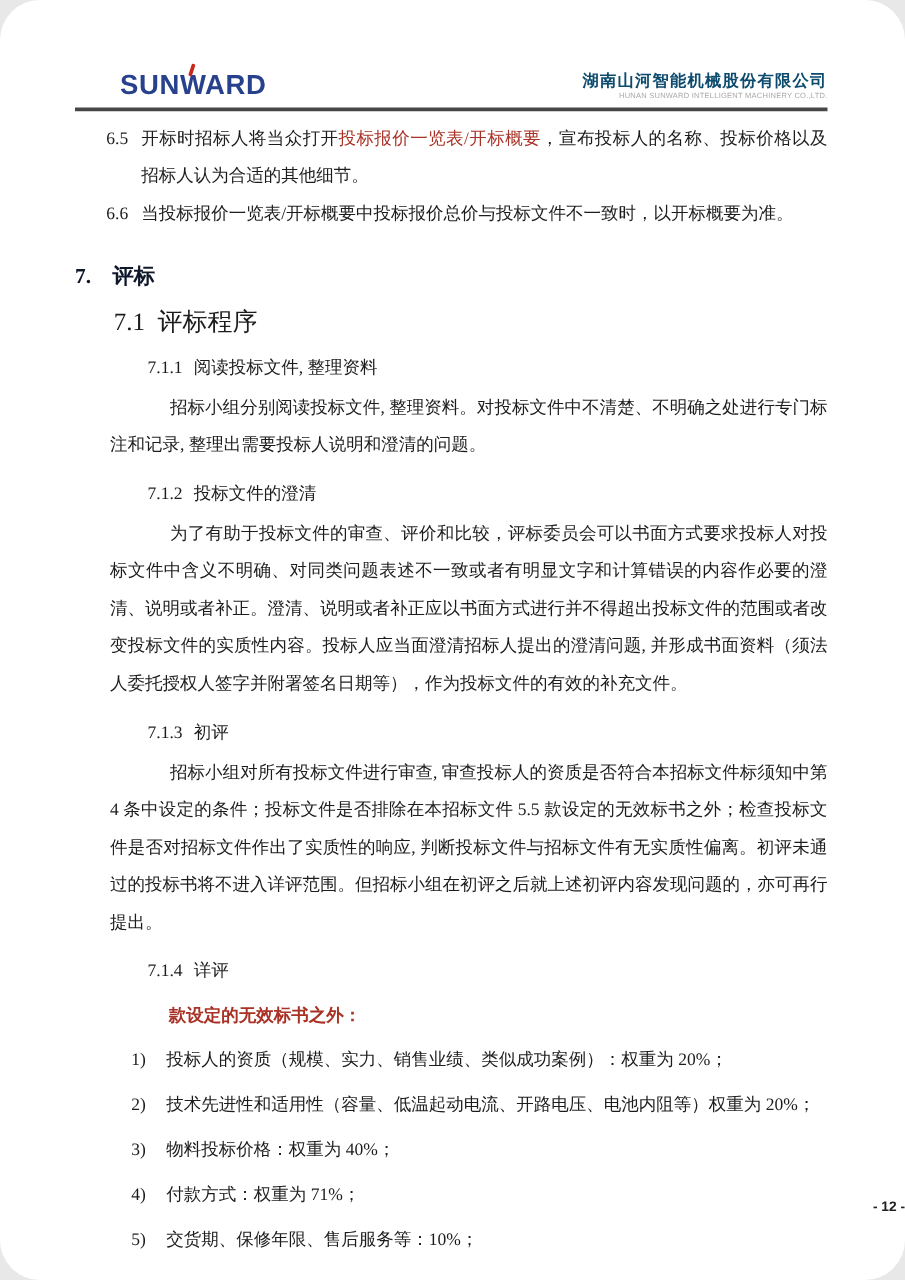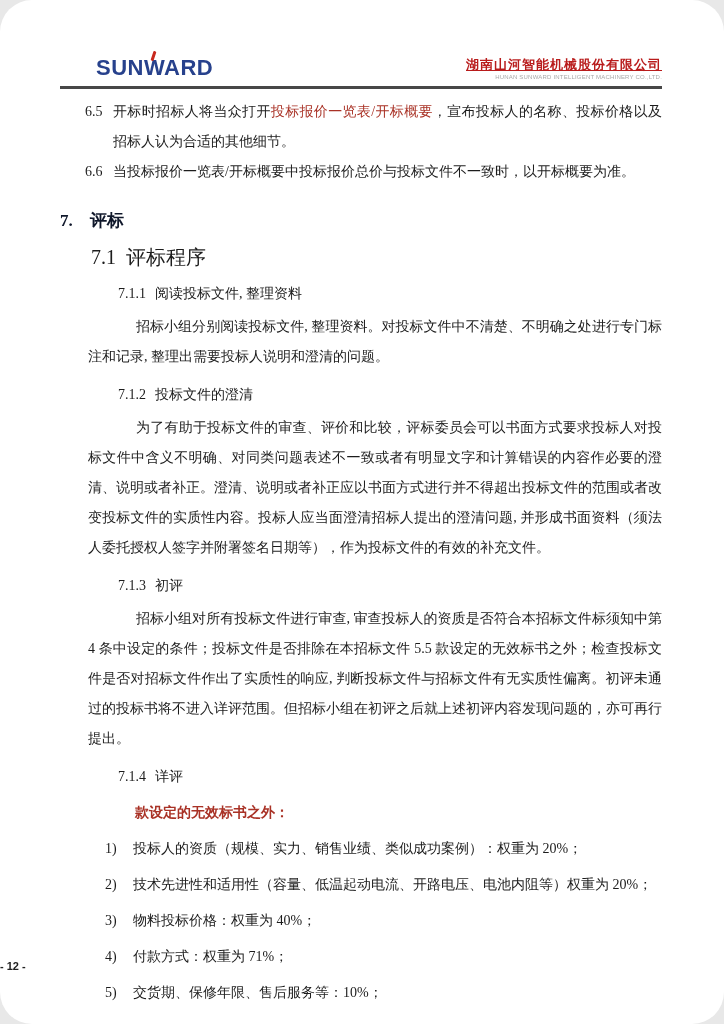--- a/index.html
+++ b/index.html
@@ -34,23 +34,22 @@
     width: 3px; height: 10px;
     background: #c8281e;
     transform: rotate(18deg);
     border-radius: 1px;
   }
   .company { text-align: right; line-height: 1.1; }
   .company-cn {
     font-family: "Liberation Sans", sans-serif;
     font-weight: bold;
     font-size: 13px;
-    color: #b91c1c;
+    color: #0c4a6e;
     letter-spacing: 1px;
-    text-decoration: underline;
   }
   .company-en {
     font-family: "Liberation Sans", sans-serif;
     font-size: 6px;
     color: #a8a8a8;
     letter-spacing: 0.2px;
     margin-top: 2px;
   }
   .header-rule { height: 3px; background: #474747; margin-top: 5px; }
 
@@ -86,21 +85,21 @@
   .method { margin: 16px 0 10px 75px; }
   .weights-heading { margin: 18px 0 16px 75px; font-weight: bold; }
 
   .witem { position: relative; padding-left: 73px; line-height: 21px; margin: 0 0 15px 0; }
   .witem .wnum { position: absolute; left: 45px; top: 0; }
 
   
   .footer {
     position: absolute;
     left: 0; right: 0; bottom: 52px;
-    text-align: left;
+    text-align: right;
     font-size: 11px;
     font-weight: bold;
     font-family: "Liberation Sans", sans-serif;
     color: #222;
   }
 </style>
 </head>
 <body>
 
 <div class="page">

